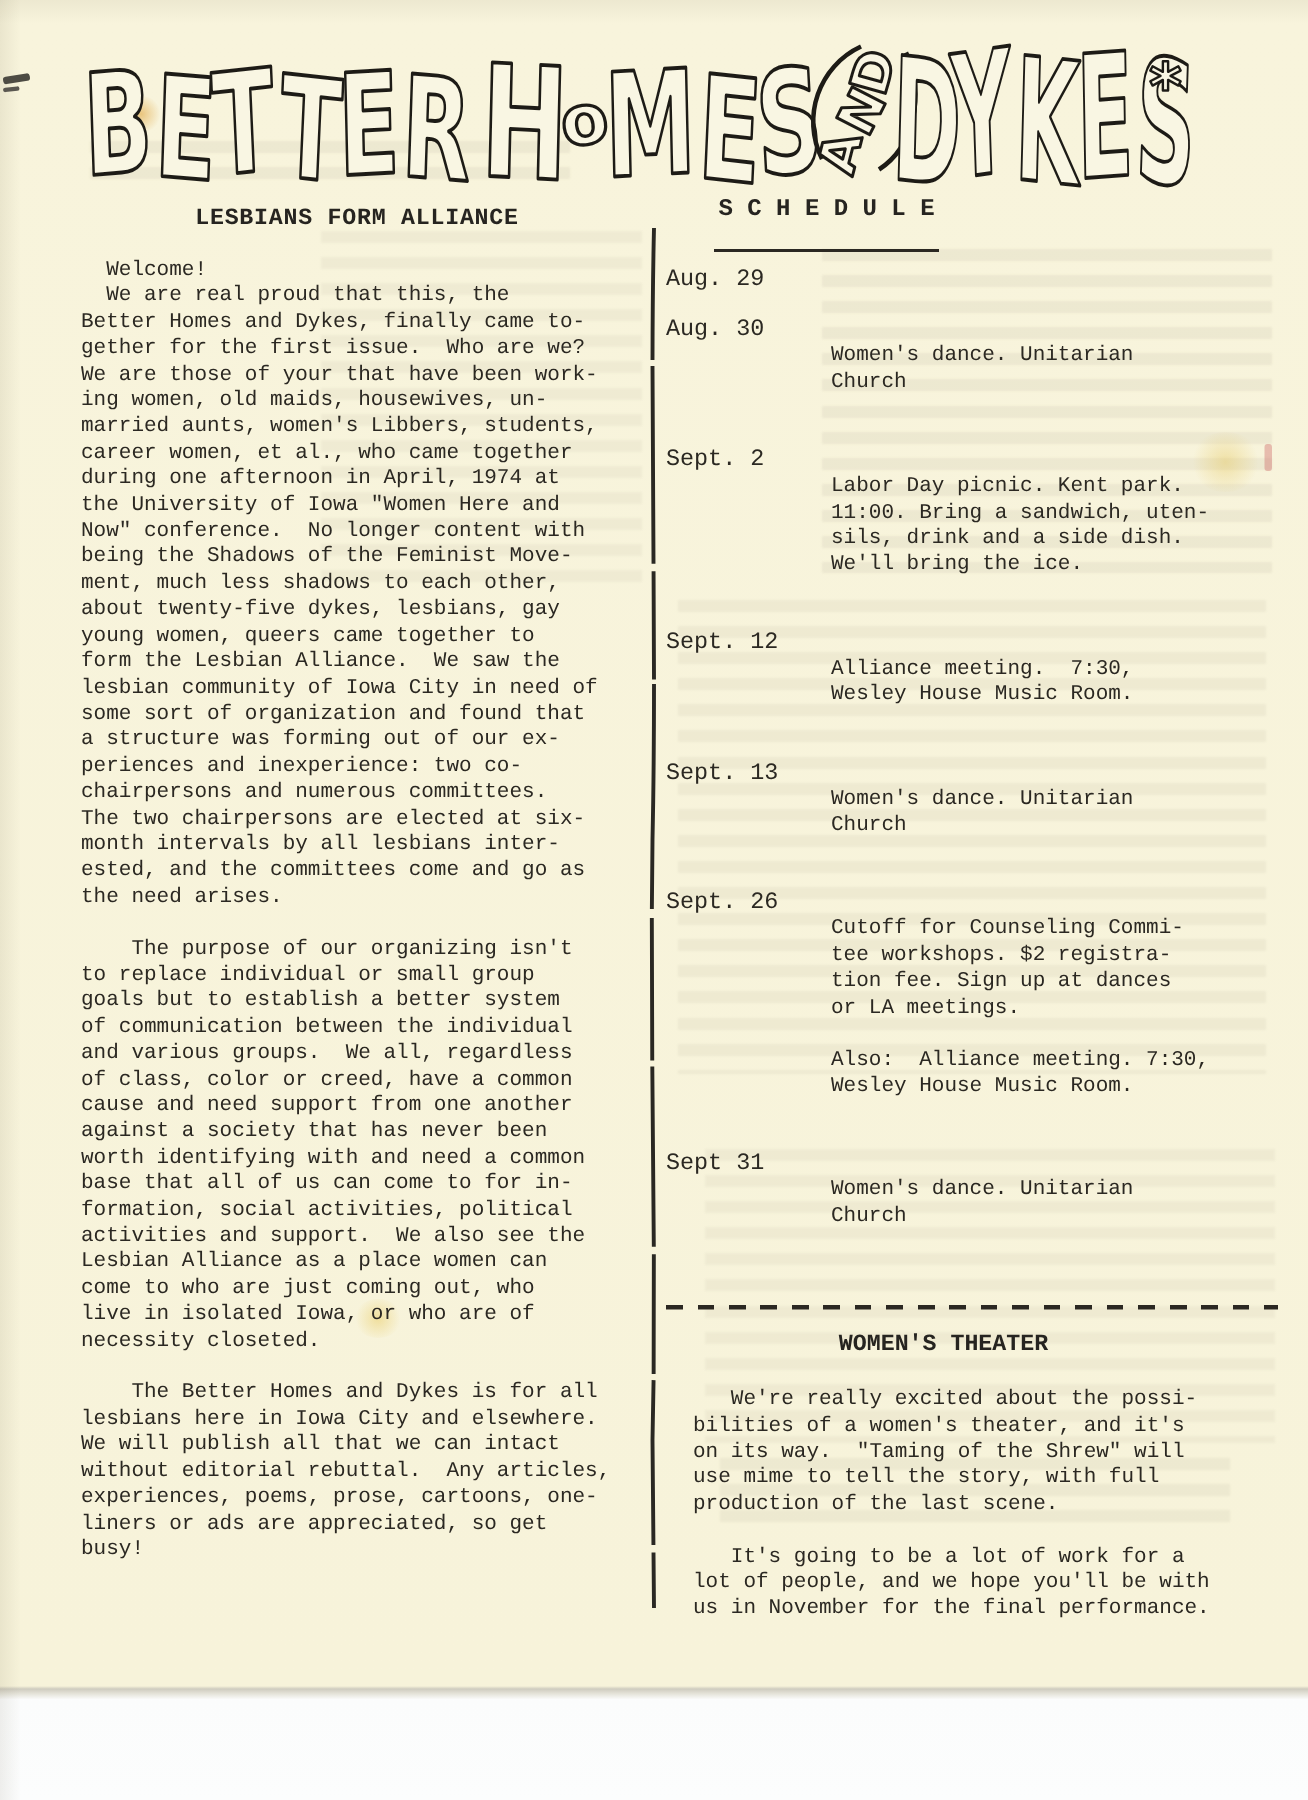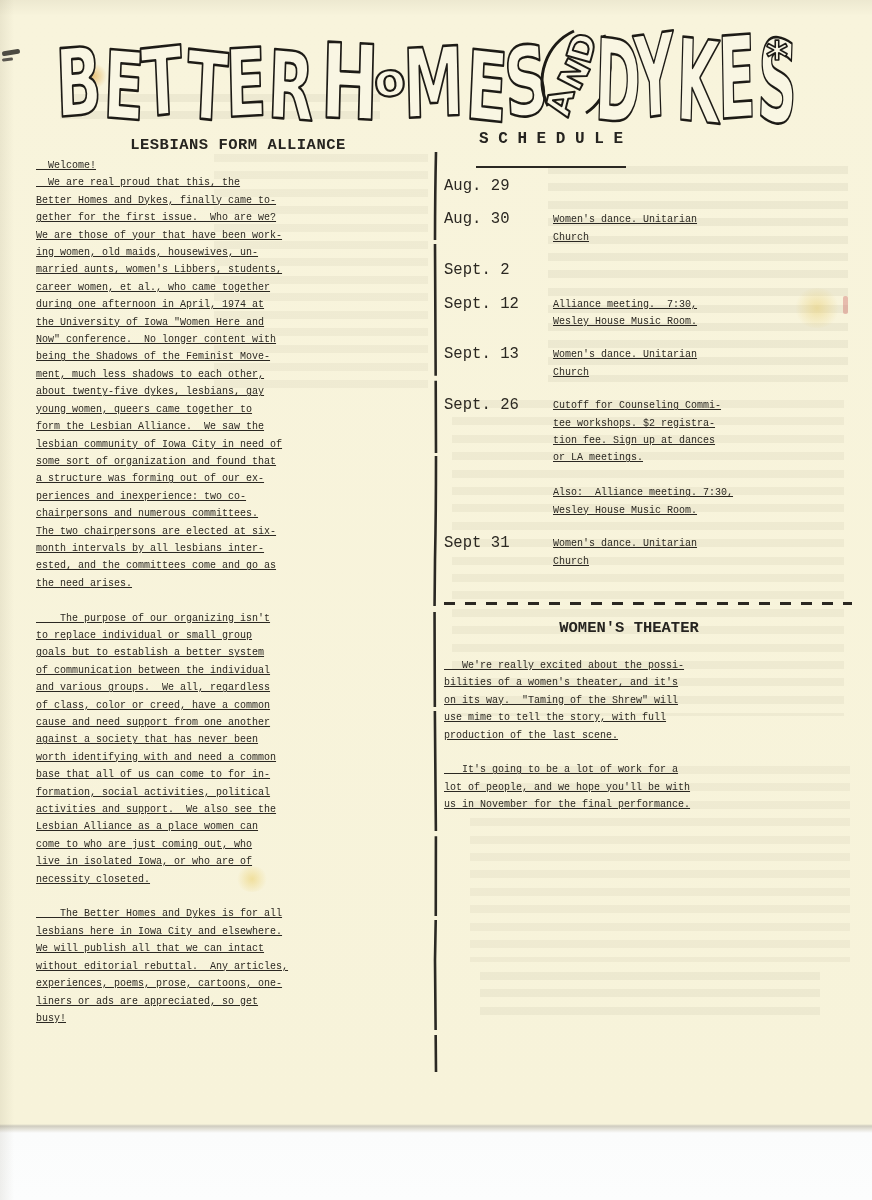--- a/index.html
+++ b/index.html
@@ -12,23 +12,23 @@
     font-family:"Liberation Mono","DejaVu Sans Mono",monospace;
     color:#2b2822;
   }
   .masthead{position:absolute;left:0;top:6px;}
   .col-left{position:absolute;left:36px;top:136px;width:404px;}
   .col-right{position:absolute;left:444px;top:130px;width:416px;}
   h2{margin:0;font-size:15.5px;font-weight:bold;color:#262420;}
   .article-heading{text-align:center;letter-spacing:.5px;margin-bottom:3px;}
   .schedule-heading{display:inline-block;margin:0 0 10px 32px;font-size:16px;border-bottom:2.5px solid #2b2822;padding:0 3px 18px;}
   .theater-heading{text-align:center;padding-right:46px;margin:0 0 20px;}
-  pre{font-family:inherit;font-size:10px;line-height:17.4px;white-space:pre;margin:0;color:#2b2822;text-decoration:underline;}
+  pre{font-family:inherit;font-size:14px;line-height:17.4px;white-space:pre;margin:18px;color:#2b2822;}
   .entries{}
-  .entry{display:flex;margin-bottom:16px;gap:17px;}
+  .entry{display:flex;margin-bottom:16px;}
   .entry .date{flex:none;width:92px;font-size:15.6px;line-height:17.4px;}
   .dashed-sep{height:3px;width:408px;background:repeating-linear-gradient(90deg,#2b2822 0 11px,transparent 11px 21px);margin:4px 0 14px;}
   .overlay-svg{position:absolute;left:0;top:0;pointer-events:none;}
   .staple{position:absolute;left:2px;top:48px;width:20px;height:16px;}
   .staple .bar1{position:absolute;left:0;top:2px;width:18px;height:5px;background:#4d4b43;border-radius:2px;transform:rotate(-9deg);}
   .staple .bar2{position:absolute;left:0;top:10px;width:11px;height:3px;background:#5a5750;border-radius:2px;transform:rotate(-6deg);}
   .ghost{position:absolute;filter:blur(.6px);opacity:.55;pointer-events:none;
     background:repeating-linear-gradient(to bottom, transparent 0 4px, rgba(126,120,96,.17) 4px 12px, transparent 12px 17.4px);}
   .stain{position:absolute;pointer-events:none;border-radius:50%;}
 </style>
@@ -132,20 +132,24 @@
       <div class="entry">
           <div class="date">Aug. 29</div>
         </div>
           <div class="entry">
           <div class="date">Aug. 30</div>
           <pre class="desc">Women's dance. Unitarian
 Church</pre>
         </div>
           <div class="entry">
           <div class="date">Sept. 2</div>
+          <pre class="desc">Labor Day picnic. Kent park.
+11:00. Bring a sandwich, uten-
+sils, drink and a side dish.
+We'll bring the ice.</pre>
         </div>
           <div class="entry">
           <div class="date">Sept. 12</div>
           <pre class="desc">Alliance meeting.  7:30,
 Wesley House Music Room.</pre>
         </div>
           <div class="entry">
           <div class="date">Sept. 13</div>
           <pre class="desc">Women's dance. Unitarian
 Church</pre>

